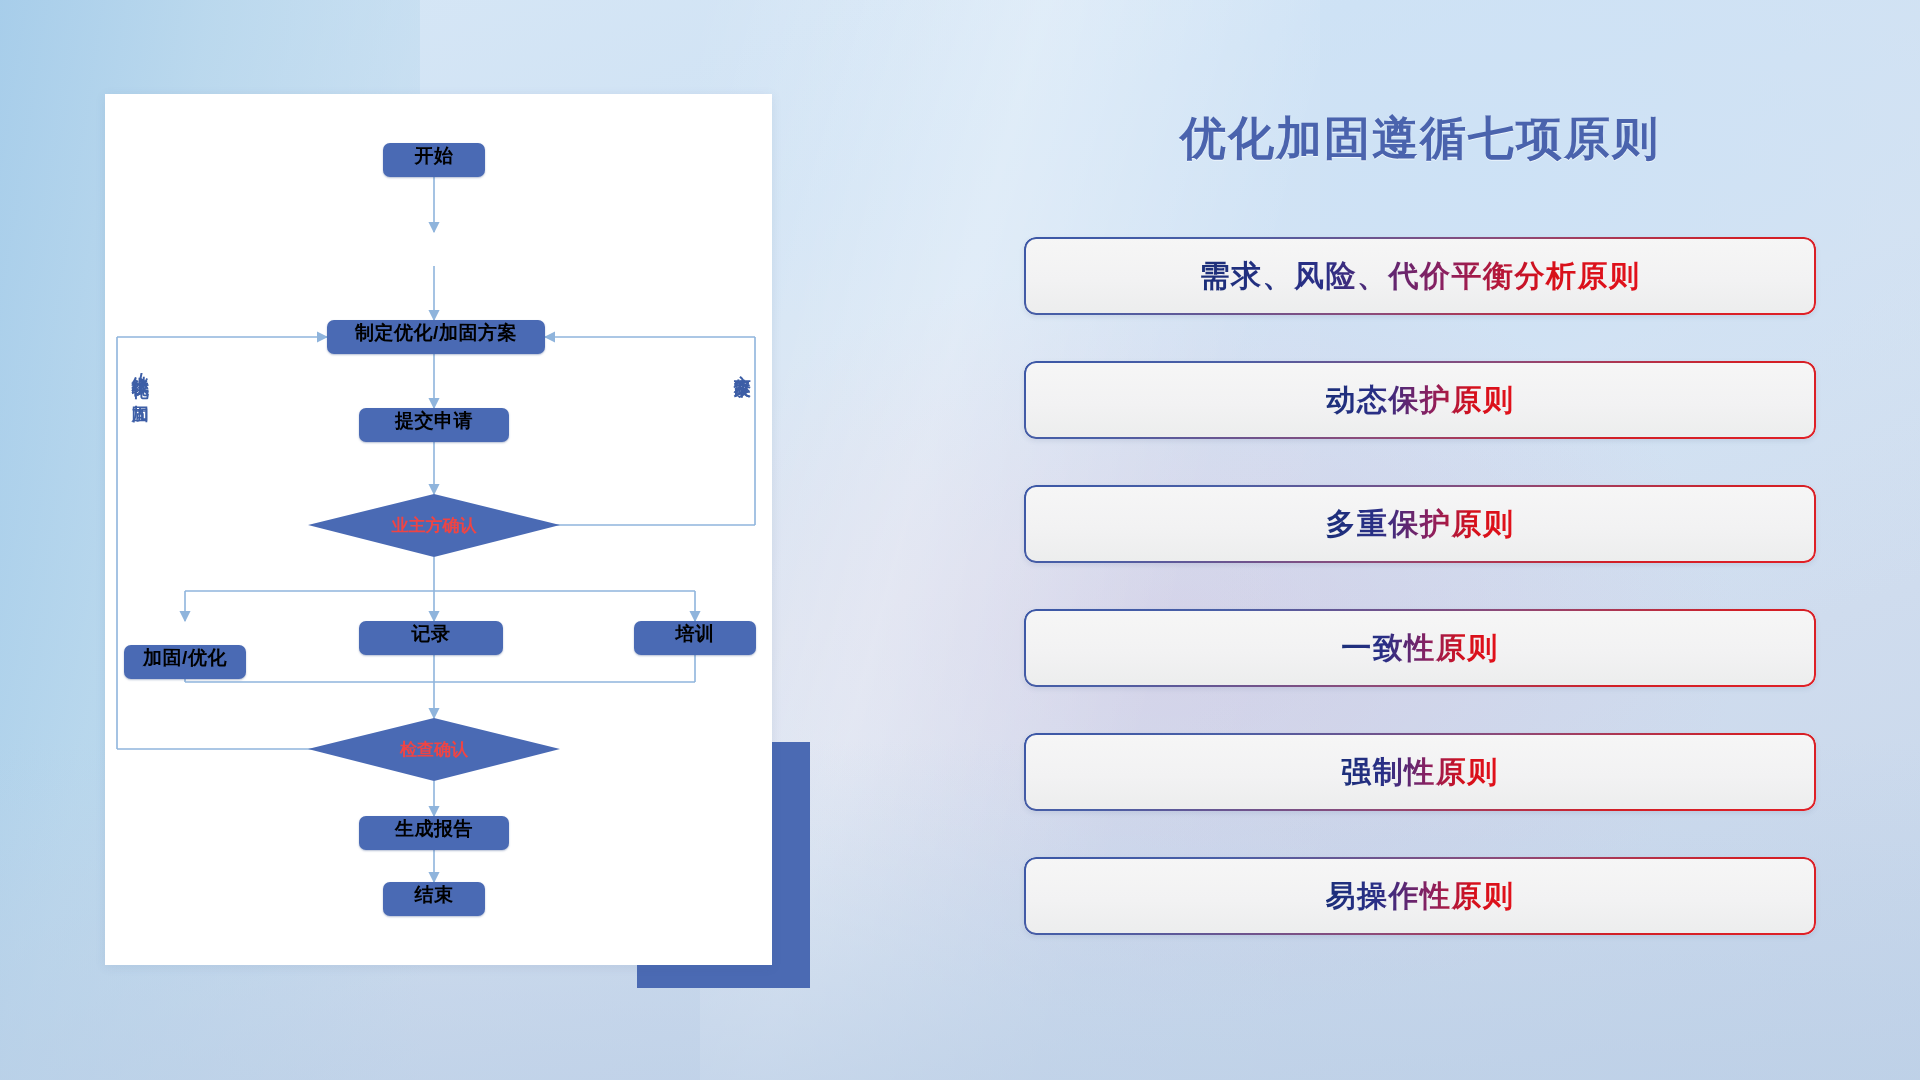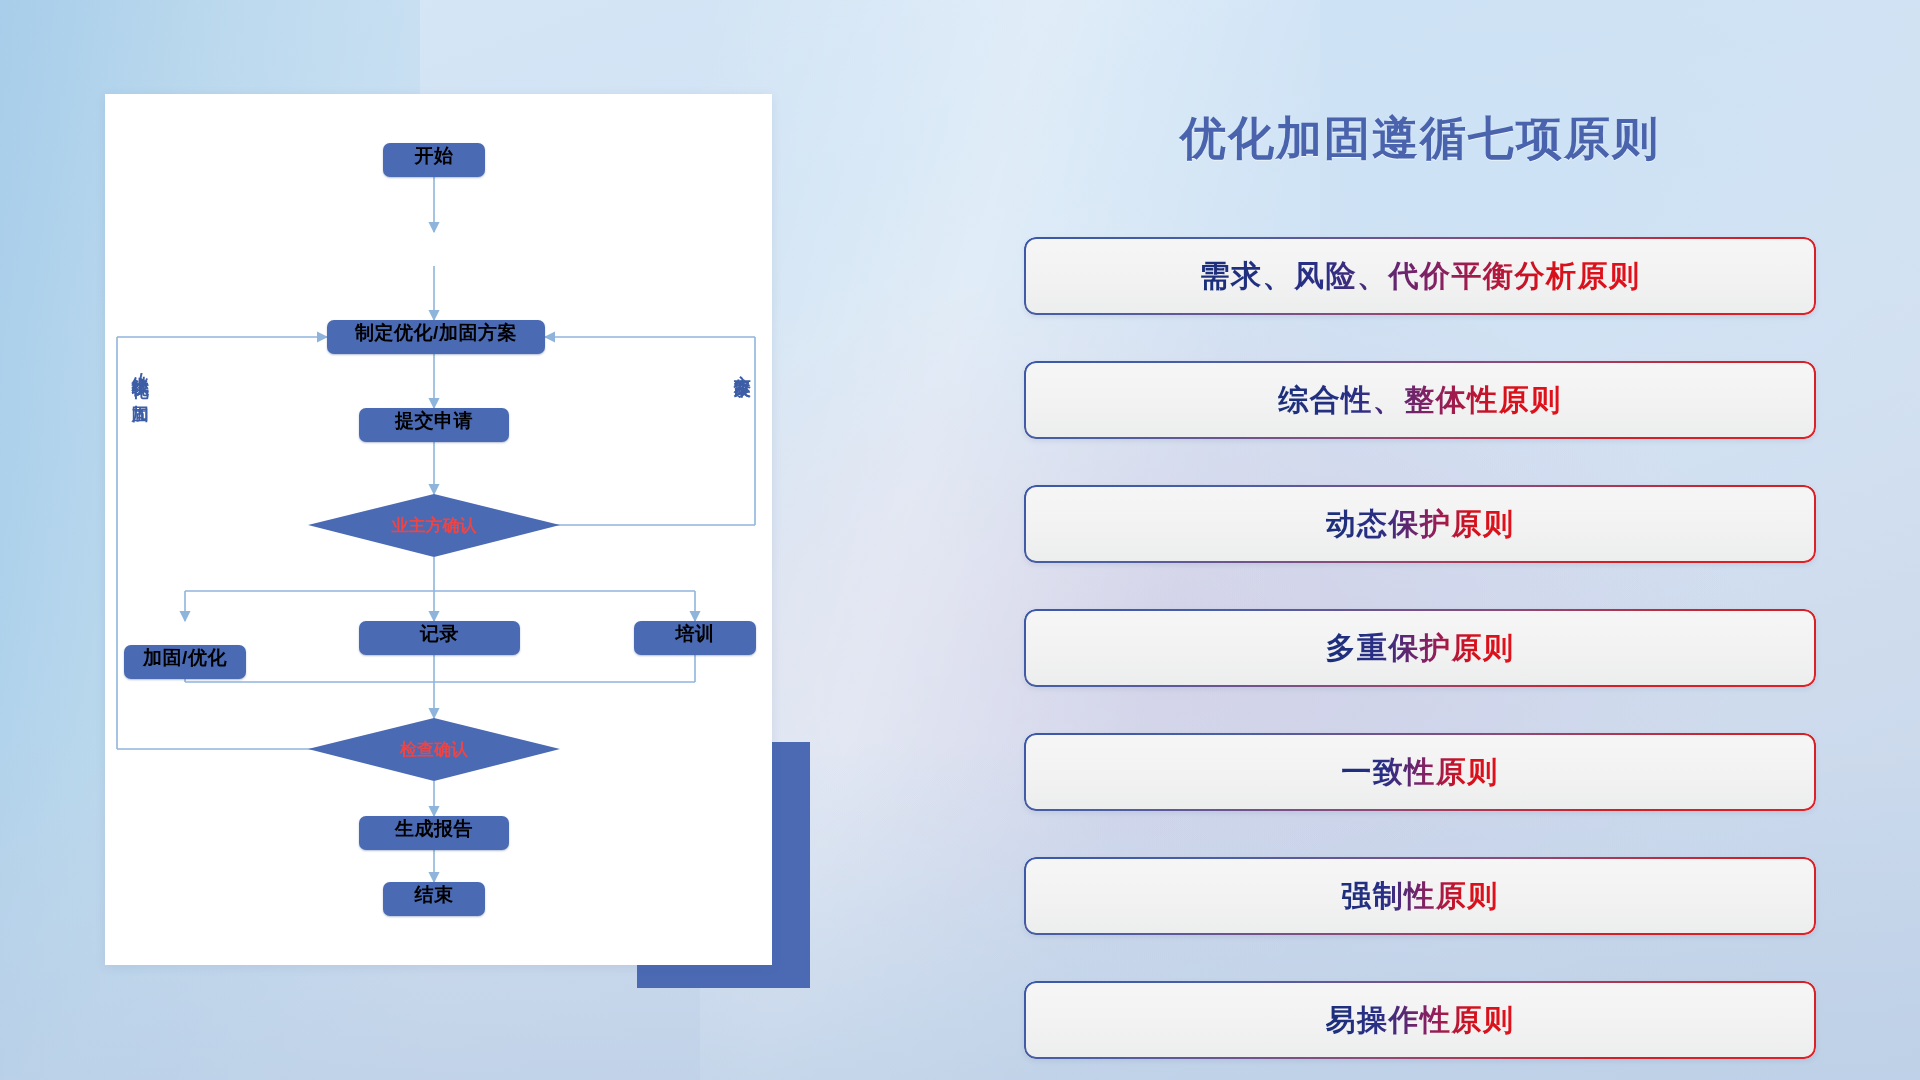--- a/index.html
+++ b/index.html
@@ -238,21 +238,21 @@
   </div>
 
   <div class="diamond-label" style="left:229px; top:418px; width:200px; height:26px; font-size:17px;">
     <span>业主方确认</span>
   </div>
 
   <div class="node" style="left:19px; top:527px; width:122px; height:34px; font-size:19px;margin-top:24px;">
     <span>加固/优化</span>
   </div>
 
-  <div class="node" style="left:254px; top:527px; width:161px; height:34px; font-size:19px;">
+  <div class="node" style="left:254px; top:527px; width:144px; height:34px; font-size:19px;">
     <span>记录</span>
   </div>
 
   <div class="node" style="left:529px; top:527px; width:122px; height:34px; font-size:19px;">
     <span>培训</span>
   </div>
 
   <div class="diamond-label" style="left:229px; top:642px; width:200px; height:26px; font-size:17px;">
     <span>检查确认</span>
   </div>
@@ -277,23 +277,20 @@
 
 <div id="right-panel">
 
   <div id="panel-title">优化加固遵循七项原则</div>
 
   <div id="principles">
     <div class="pill">
       <span class="pill-text">需求、风险、代价平衡分析原则</span>
     </div>
     <div class="pill">
-      <span class="pill-text">综合性、整体性原则</span>
-    </div>
-    <div class="pill">
       <span class="pill-text">动态保护原则</span>
     </div>
     <div class="pill">
       <span class="pill-text">多重保护原则</span>
     </div>
     <div class="pill">
       <span class="pill-text">一致性原则</span>
     </div>
     <div class="pill">
       <span class="pill-text">强制性原则</span>

